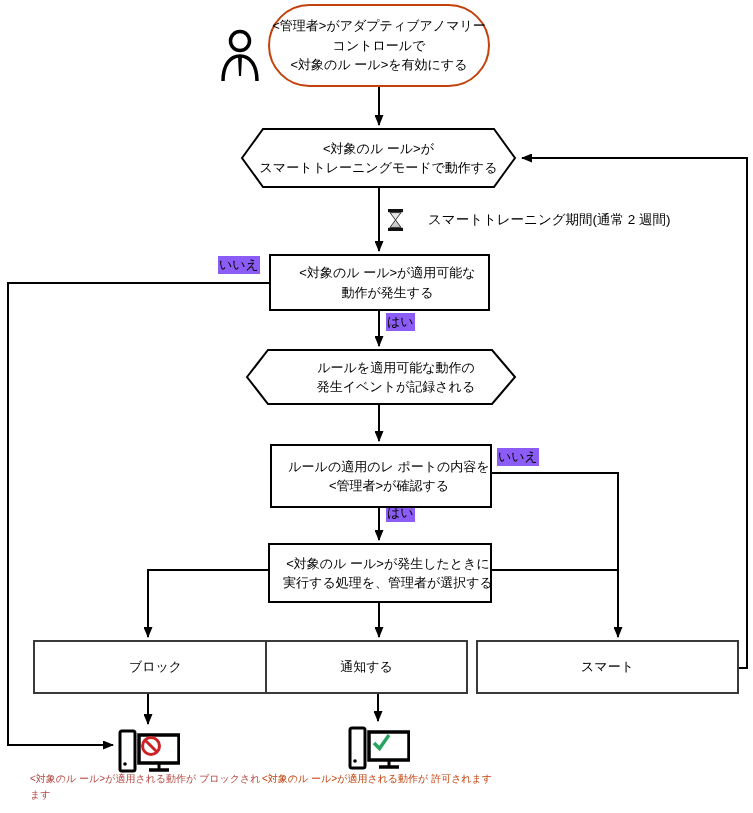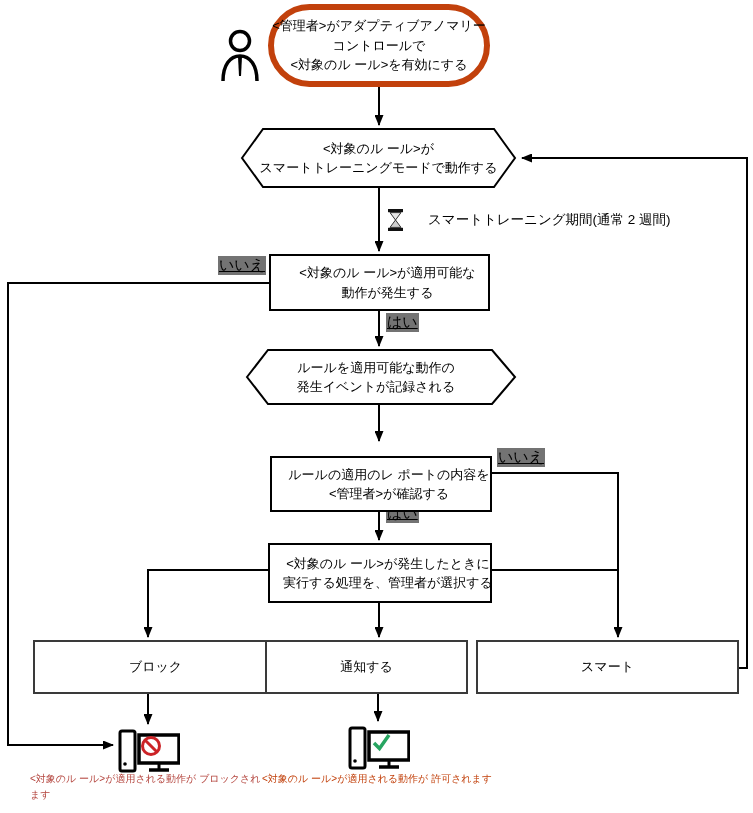--- a/index.html
+++ b/index.html
@@ -8,24 +8,24 @@
     font-family:"Liberation Sans",sans-serif;color:#000;overflow:hidden;
   }
   svg.layer{position:absolute;left:0;top:0;width:753px;height:813px;}
   .node{
     position:absolute;box-sizing:border-box;display:flex;flex-direction:column;
     align-items:center;justify-content:center;text-align:center;
     font-size:13px;line-height:1.5;background:#fff;
   }
   .node span{display:block;white-space:nowrap;}
   .rect{border:2px solid #000;padding-left:16px;}
-  .stadium{border:6px solid #c2410c;border-radius:42px;}
+  .stadium{border:2px solid #c2410c;border-radius:42px;}
   .hexlabel{background:transparent;}
   .action{border:2px solid #3a3a3a;}
-  .lbl{position:absolute;font-size:15px;white-space:nowrap;background:#737373;padding:0 1px;text-decoration:underline;}
+  .lbl{position:absolute;font-size:13px;white-space:nowrap;background:#8b5cf6;padding:0 1px;}
   .timer{position:absolute;left:388px;top:209px;display:flex;align-items:center;gap:25px;font-size:13.5px;white-space:nowrap;}
   .caption{
     position:absolute;width:232px;font-size:10px;line-height:1.55;
   }
   .caption.blocked{color:#b4453e;}
   .caption.allowed{color:#c2410c;}
   .icon-abs{position:absolute;}
 </style>
 </head>
 <body>
@@ -92,26 +92,26 @@
   <div class="node rect" style="left:269px;top:254px;width:221px;height:57px">
     <span>&lt;対象のル ール&gt;が適用可能な</span>
     <span>動作が発生する</span>
   </div>
 
   <div class="lbl" style="left:218px;top:256px">いいえ</div>
   <div class="lbl" style="left:386px;top:313px">はい</div>
   <div class="lbl" style="left:497px;top:448px">いいえ</div>
   <div class="lbl" style="left:386px;top:504px">はい</div>
 
-  <div class="node hexlabel" style="left:264px;top:350px;width:224px;height:54px">
+  <div class="node hexlabel" style="left:284px;top:350px;width:224px;height:54px">
     <span>ルールを適用可能な動作の</span>
     <span>発生イベントが記録される</span>
   </div>
 
-  <div class="node rect" style="left:270px;top:456px;width:222px;height:56px">
+  <div class="node rect" style="left:270px;top:444px;width:222px;height:64px">
     <span>ルールの適用のレ ポートの内容を</span>
     <span>&lt;管理者&gt;が確認する</span>
   </div>
 
   <div class="node rect" style="left:268px;top:543px;width:224px;height:60px">
     <span>&lt;対象のル ール&gt;が発生したときに</span>
     <span>実行する処理を、管理者が選択する</span>
   </div>
 
   <div class="node action" style="left:33px;top:640px;width:245px;height:54px">

